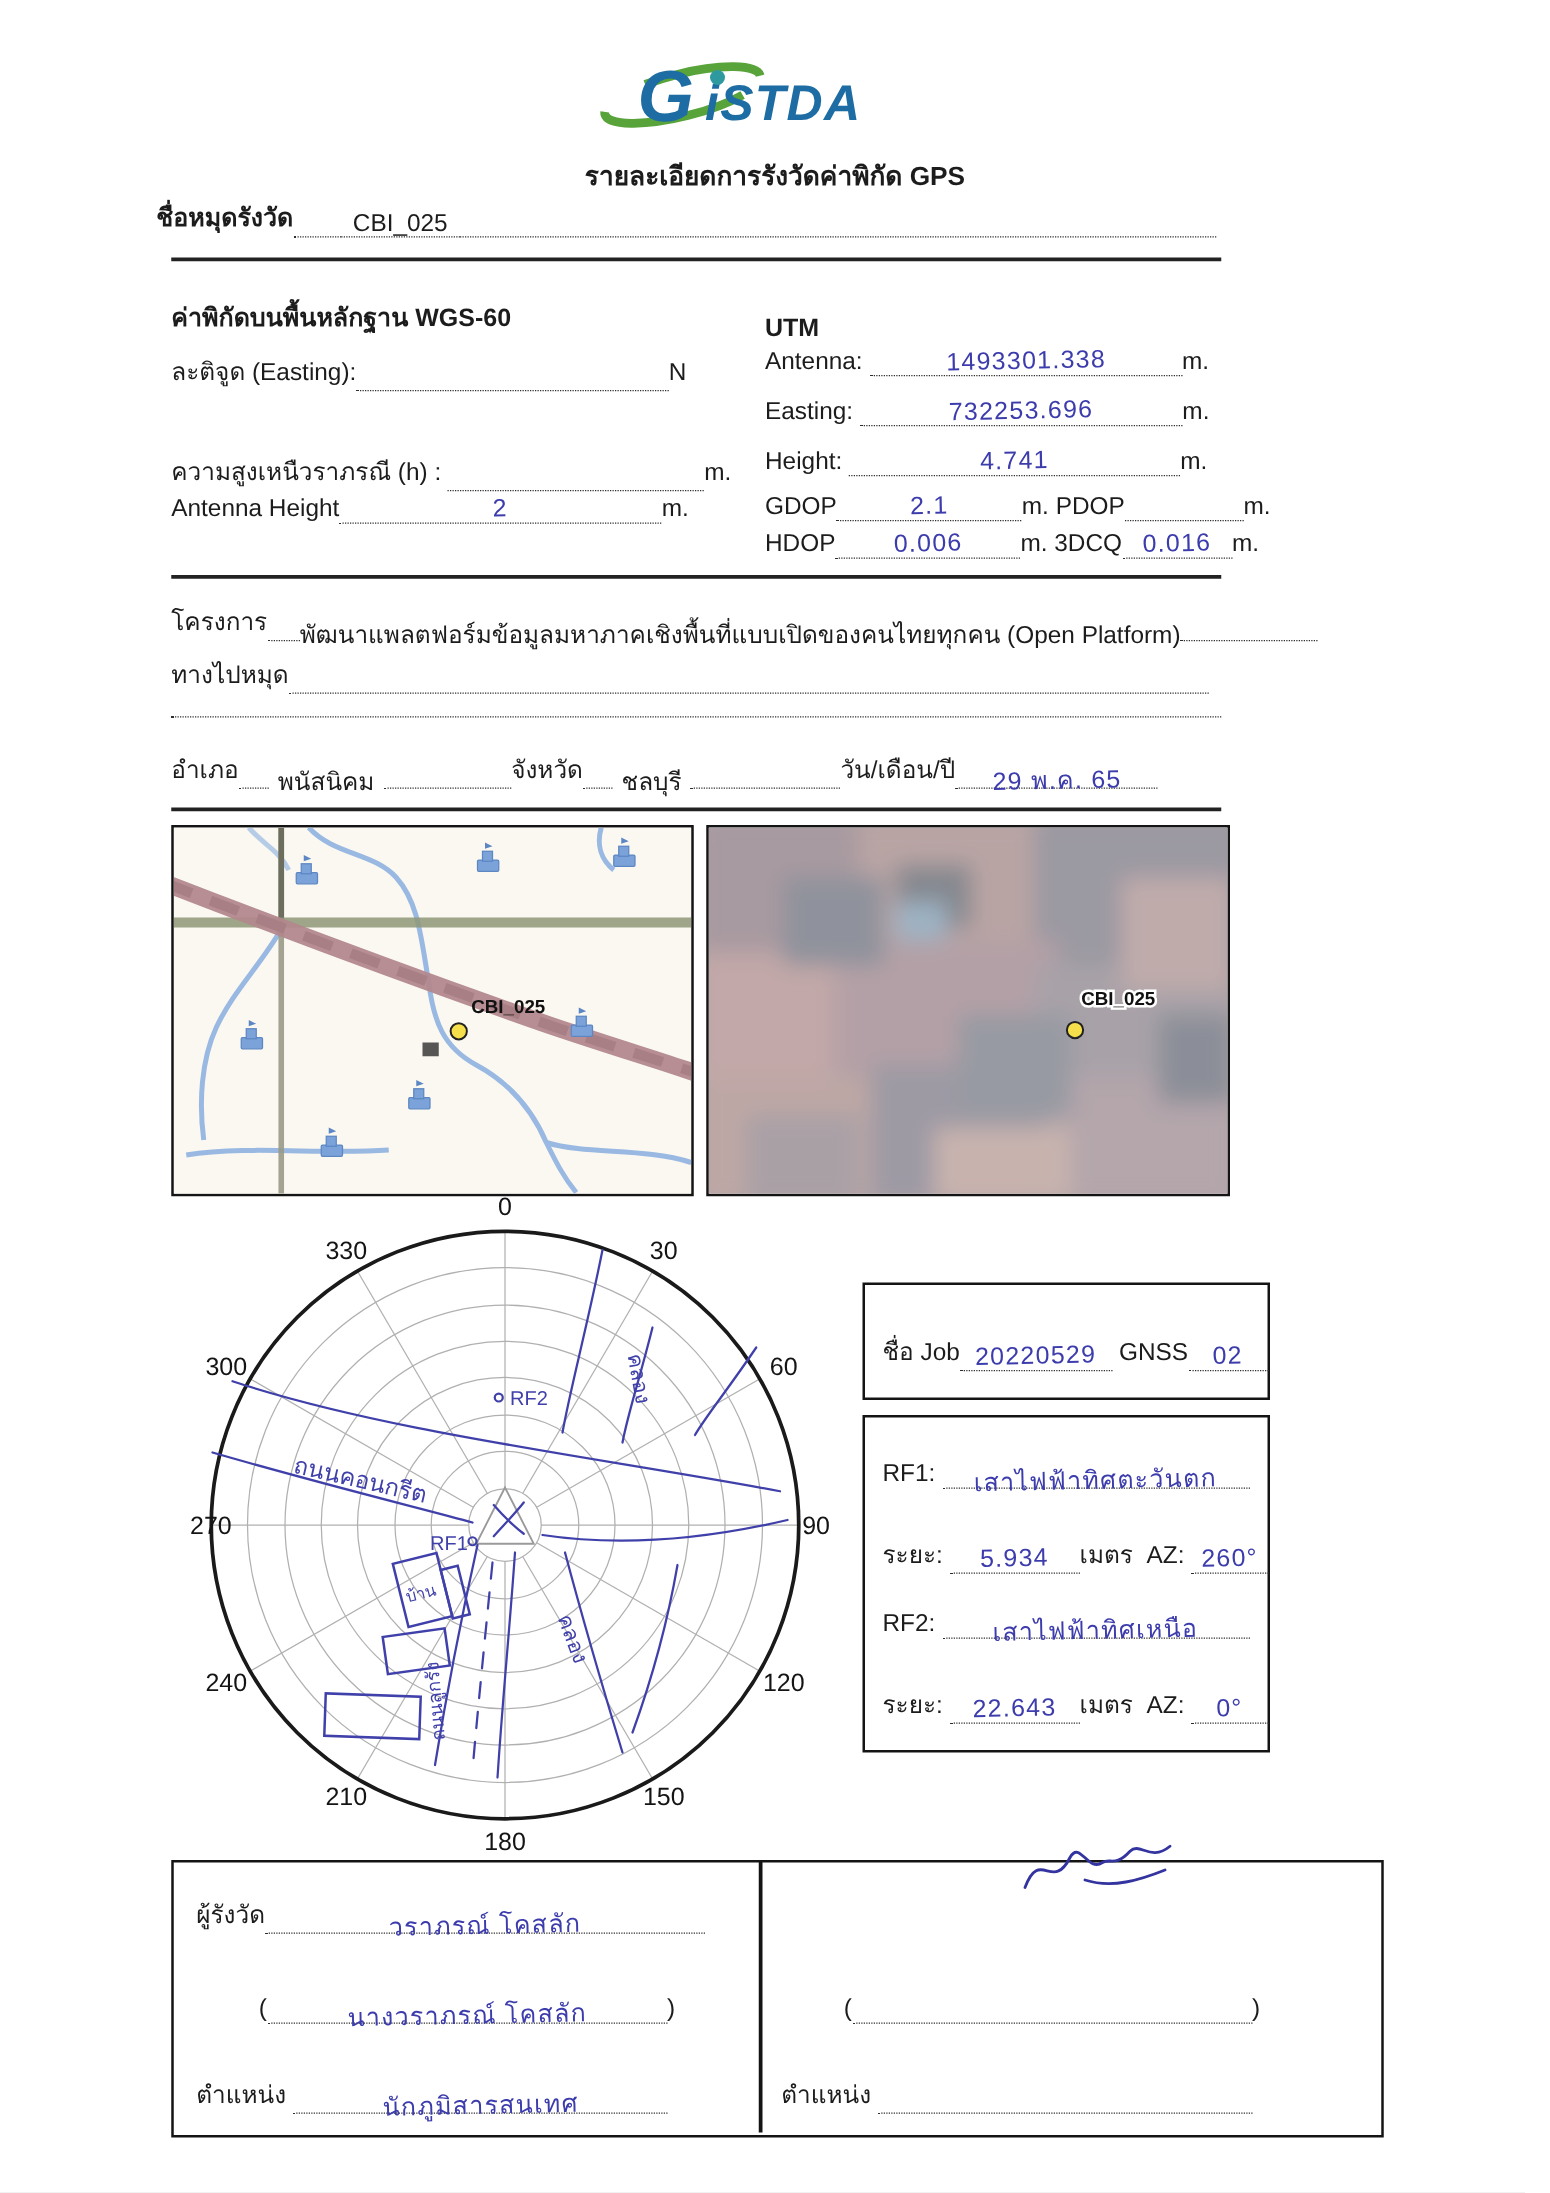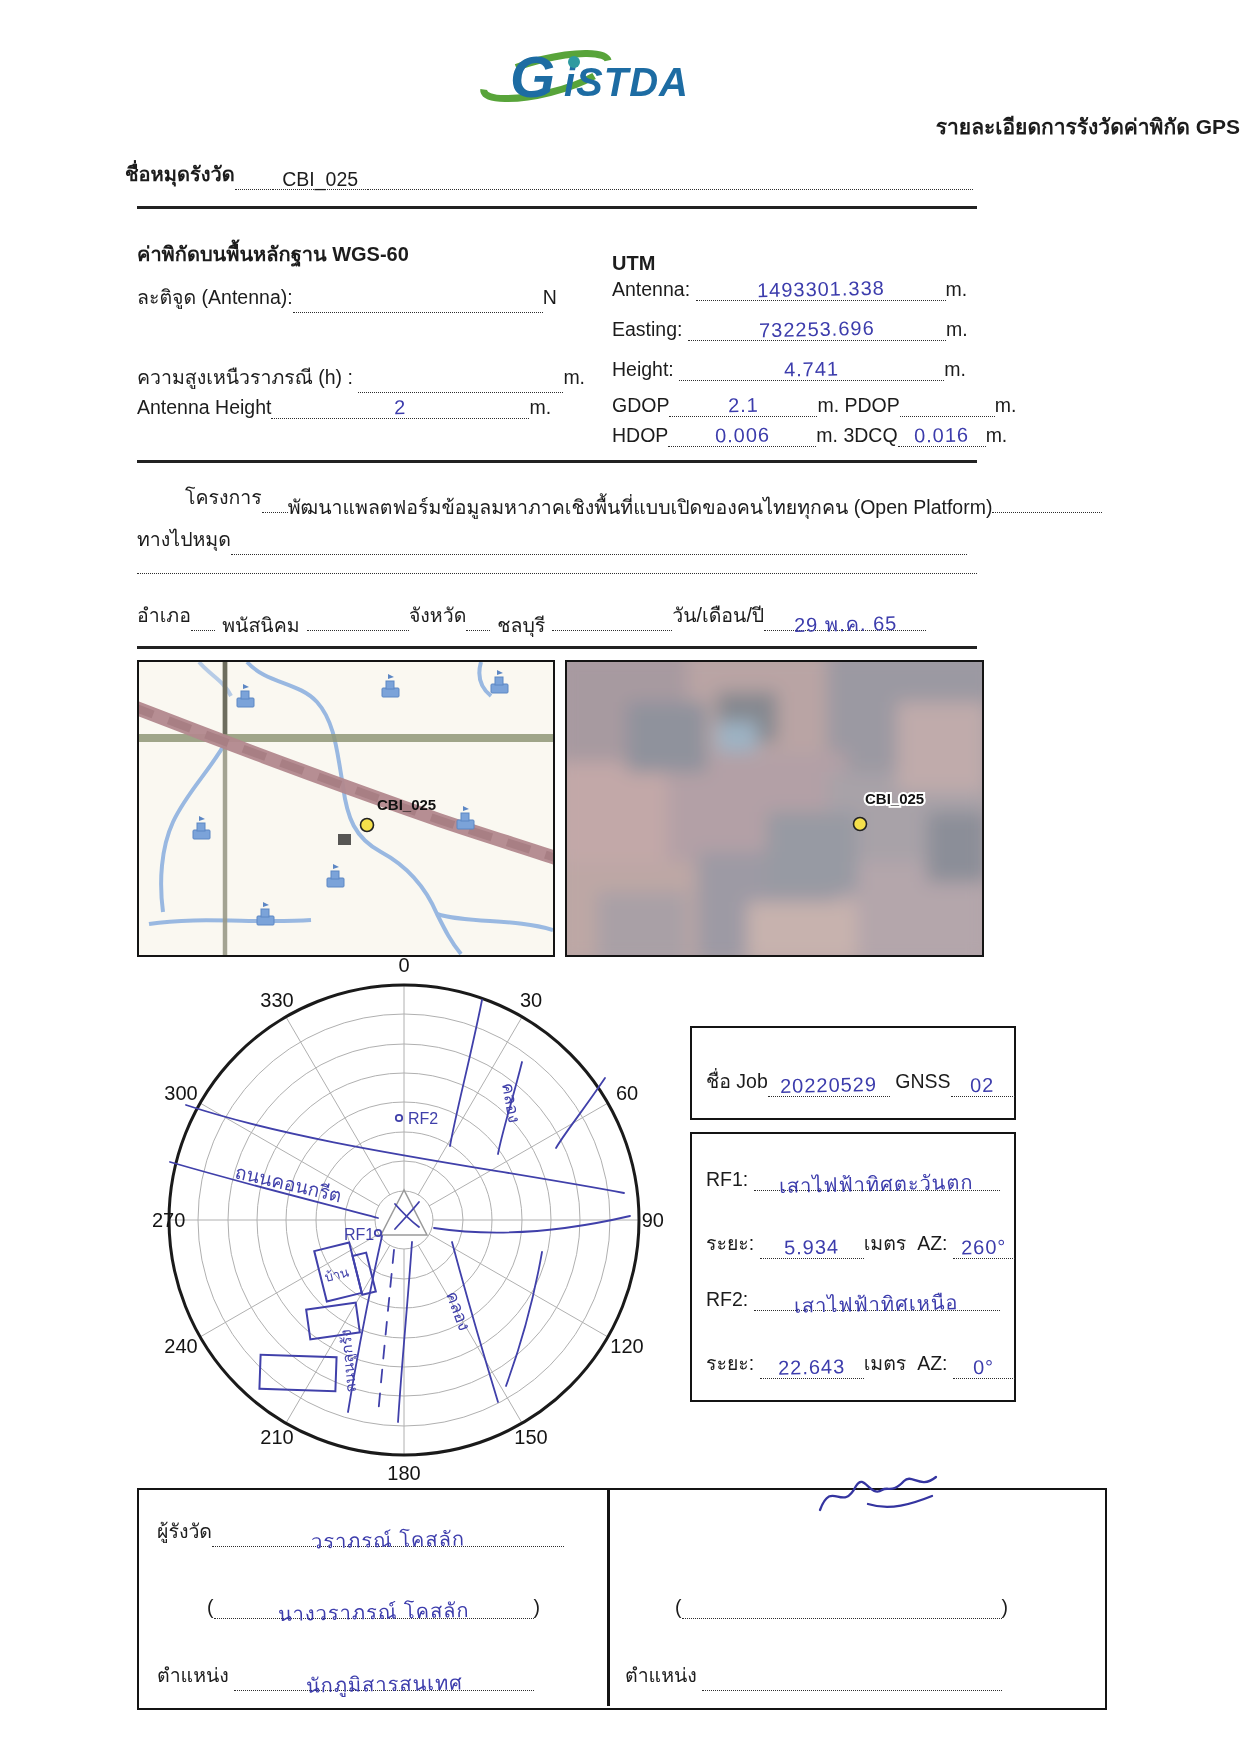--- a/index.html
+++ b/index.html
@@ -35,30 +35,30 @@
 <body>
 
 <div class="page">
 
   <svg class="abs" style="left:468px; top:34px;" width="300" height="78" viewBox="0 0 300 78">
     <ellipse cx="78" cy="42" rx="64" ry="17" fill="none" stroke="#58a43a" stroke-width="7" transform="rotate(-14 78 42)" stroke-dasharray="118 40" stroke-dashoffset="-22"></ellipse>
     <text x="42" y="63" font-size="58" font-style="italic" font-weight="700" fill="#1d6ca3">G</text>
     <text x="96" y="62" font-size="40" font-style="italic" font-weight="700" fill="#1d6ca3" letter-spacing="1">iSTDA</text>
     <circle cx="106" cy="28" r="6" fill="#2e9aa0"></circle>
   </svg>
-  <div class="abs subtitle" style="top:110px;text-align:right;">รายละเอียดการรังวัดค่าพิกัด GPS</div>
+  <div class="abs subtitle" style="top:124px;">รายละเอียดการรังวัดค่าพิกัด GPS</div>
 
   <div class="abs lbl" style="left:125px; top:158px;">
     <span class="bold" style="font-size:20px;">ชื่อหมุดรังวัด</span><span class="leader" style="width:38px;"></span><span class="leader" style="width:95px;"><span class="hw typed" style="font-size:19.5px;">CBI_025</span></span><span class="leader" style="width:605px;"></span>
   </div>
   <div class="rule" style="left:137px; top:206px; width:840px;"></div>
 
   <div class="abs lbl bold" style="left:137px; top:238px; font-size:20px;">ค่าพิกัดบนพื้นหลักฐาน WGS-60</div>
   <div class="abs lbl" style="left:137px; top:282px;">
-    <span>ละติจูด (Antenna):</span><span class="leader" style="width:250px;"><span class="hw"></span></span><span>N</span>
+    <span>ละติจูด (Easting):</span><span class="leader" style="width:250px;"><span class="hw"></span></span><span>N</span>
   </div>
   <div class="abs lbl" style="left:137px; top:362px;">
     <span>ความสูงเหนืวราภรณี (h) :</span> <span class="leader" style="width:205px;"><span class="hw"></span></span><span>m.</span>
   </div>
   <div class="abs lbl" style="left:137px; top:396px;">
     <span>Antenna Height</span><span class="leader" style="width:258px;"><span class="hw">2</span></span><span>m.</span>
   </div>
 
   <div class="abs lbl bold" style="left:612px; top:252px; font-size:20px;">UTM</div>
   <div class="abs lbl" style="left:612px; top:278px;">
@@ -72,21 +72,21 @@
   </div>
   <div class="abs lbl" style="left:612px; top:394px;">
     <span>GDOP</span><span class="leader" style="width:148px;"><span class="hw">2.1</span></span><span>m.</span> <span>PDOP</span><span class="leader" style="width:95px;"><span class="hw"></span></span><span>m.</span>
   </div>
   <div class="abs lbl" style="left:612px; top:424px;">
     <span>HDOP</span><span class="leader" style="width:148px;"><span class="hw">0.006</span></span><span>m.</span> <span>3DCQ</span><span class="leader" style="width:88px;"><span class="hw">0.016</span></span><span>m.</span>
   </div>
 
   <div class="rule" style="left:137px; top:460px; width:840px;"></div>
 
-  <div class="abs lbl" style="left:137px; top:482px;margin-left:48px;">
+  <div class="abs lbl" style="left:137px; top:482px;">
     <span>โครงการ</span><span class="leader" style="width:26px;"></span><span class="leader" style="min-width:620px; border-bottom:none;"><span class="hw typed" style="font-size:19.5px;">พัฒนาแพลตฟอร์มข้อมูลมหาภาคเชิงพื้นที่แบบเปิดของคนไทยทุกคน (Open Platform)</span></span><span class="leader" style="width:110px;"></span>
   </div>
   <div class="abs lbl" style="left:137px; top:524px;">
     <span>ทางไปหมุด</span><span class="leader" style="width:736px;"><span class="hw"></span></span>
   </div>
   <div class="abs" style="left:137px; top:556px;">
     <span class="leader" style="width:840px;"></span>
   </div>
   <div class="abs lbl" style="left:137px; top:600px;">
     <span>อำเภอ</span><span class="leader" style="width:24px;"></span><span class="leader" style="width:92px; border-bottom:none;"><span class="hw typed" style="font-size:19.5px;">พนัสนิคม</span></span><span class="leader" style="width:102px;"></span><span>จังหวัด</span><span class="leader" style="width:24px;"></span><span class="leader" style="width:62px; border-bottom:none;"><span class="hw typed" style="font-size:19.5px;">ชลบุรี</span></span><span class="leader" style="width:120px;"></span><span>วัน/เดือน/ปี</span><span class="leader" style="width:162px;"><span class="hw">29 พ.ค. 65</span></span>

